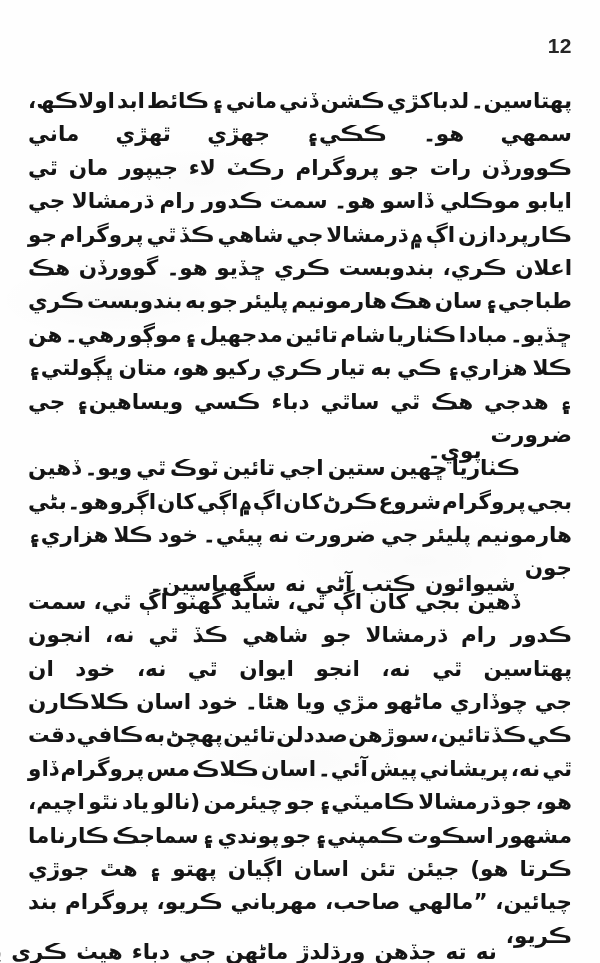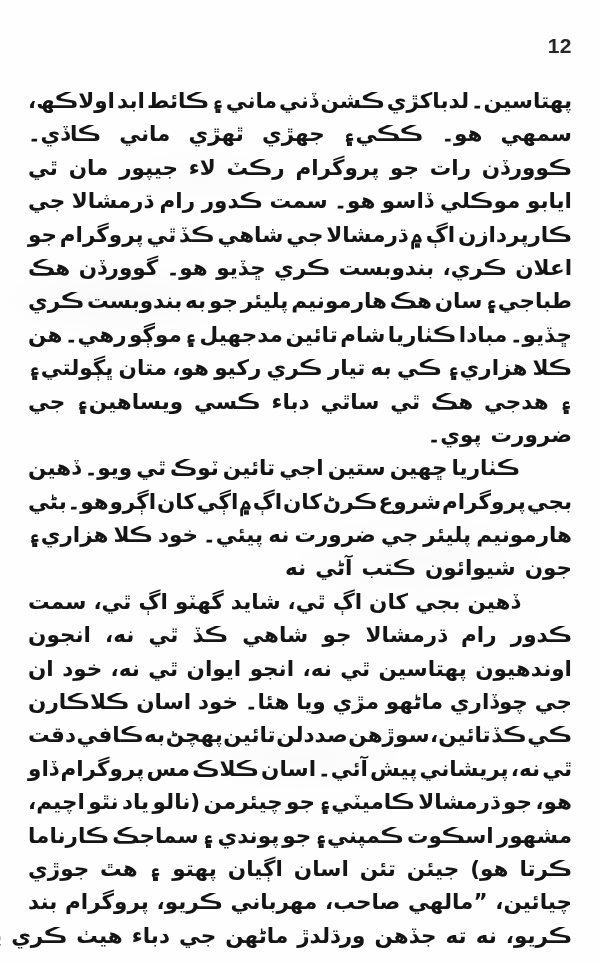--- a/index.html
+++ b/index.html
@@ -73,20 +73,21 @@
   .line > .w {
     display: inline-block;
   }
 
   
   .line.flush {
     justify-content: flex-start;
   }
   .line.flush > .w + .w {
     margin-right: 9px;
+    margin-top: 16px;
   }
 
   
   .line.indent {
     padding-right: 52px;
   }
 </style>
 </head>
 <body>
 
@@ -107,21 +108,20 @@
           <span class="w">ابد</span>
           <span class="w">اولاڪھ،</span>
         </div>
         <div class="line">
           <span class="w">سمھي</span>
           <span class="w">ھو۔</span>
           <span class="w">ڪڪي۽</span>
           <span class="w">جھڙي</span>
           <span class="w">ٿھڙي</span>
           <span class="w">ماني</span>
-          <span class="w">ڪاڏي۔</span>
         </div>
         <div class="line">
           <span class="w">ڪوورڏن</span>
           <span class="w">رات</span>
           <span class="w">جو</span>
           <span class="w">پروگرام</span>
           <span class="w">رڪٽ</span>
           <span class="w">لاء</span>
           <span class="w">جيپور</span>
           <span class="w">مان</span>
@@ -247,20 +247,21 @@
           <span class="w">خود</span>
           <span class="w">ڪلا</span>
           <span class="w">هزاري۽</span>
         </div>
         <div class="line flush">
           <span class="w">جون</span>
           <span class="w">شيوائون</span>
           <span class="w">ڪتب</span>
           <span class="w">آڻي</span>
           <span class="w">نه</span>
+          <span class="w">سگھياسين۔</span>
         </div>
       </div>
     <div class="para">
         <div class="line indent">
           <span class="w">ڏھين</span>
           <span class="w">بجي</span>
           <span class="w">کان</span>
           <span class="w">اڳ</span>
           <span class="w">ٿي،</span>
           <span class="w">شايد</span>
@@ -274,21 +275,20 @@
           <span class="w">رام</span>
           <span class="w">ڌرمشالا</span>
           <span class="w">جو</span>
           <span class="w">شاهي</span>
           <span class="w">ڪڏ</span>
           <span class="w">ٿي</span>
           <span class="w">نه،</span>
           <span class="w">انجون</span>
         </div>
         <div class="line">
-          <span class="w">اوندھيون</span>
           <span class="w">پھتاسين</span>
           <span class="w">ٿي</span>
           <span class="w">نه،</span>
           <span class="w">انجو</span>
           <span class="w">ايوان</span>
           <span class="w">ٿي</span>
           <span class="w">نه،</span>
           <span class="w">خود</span>
           <span class="w">ان</span>
         </div>

